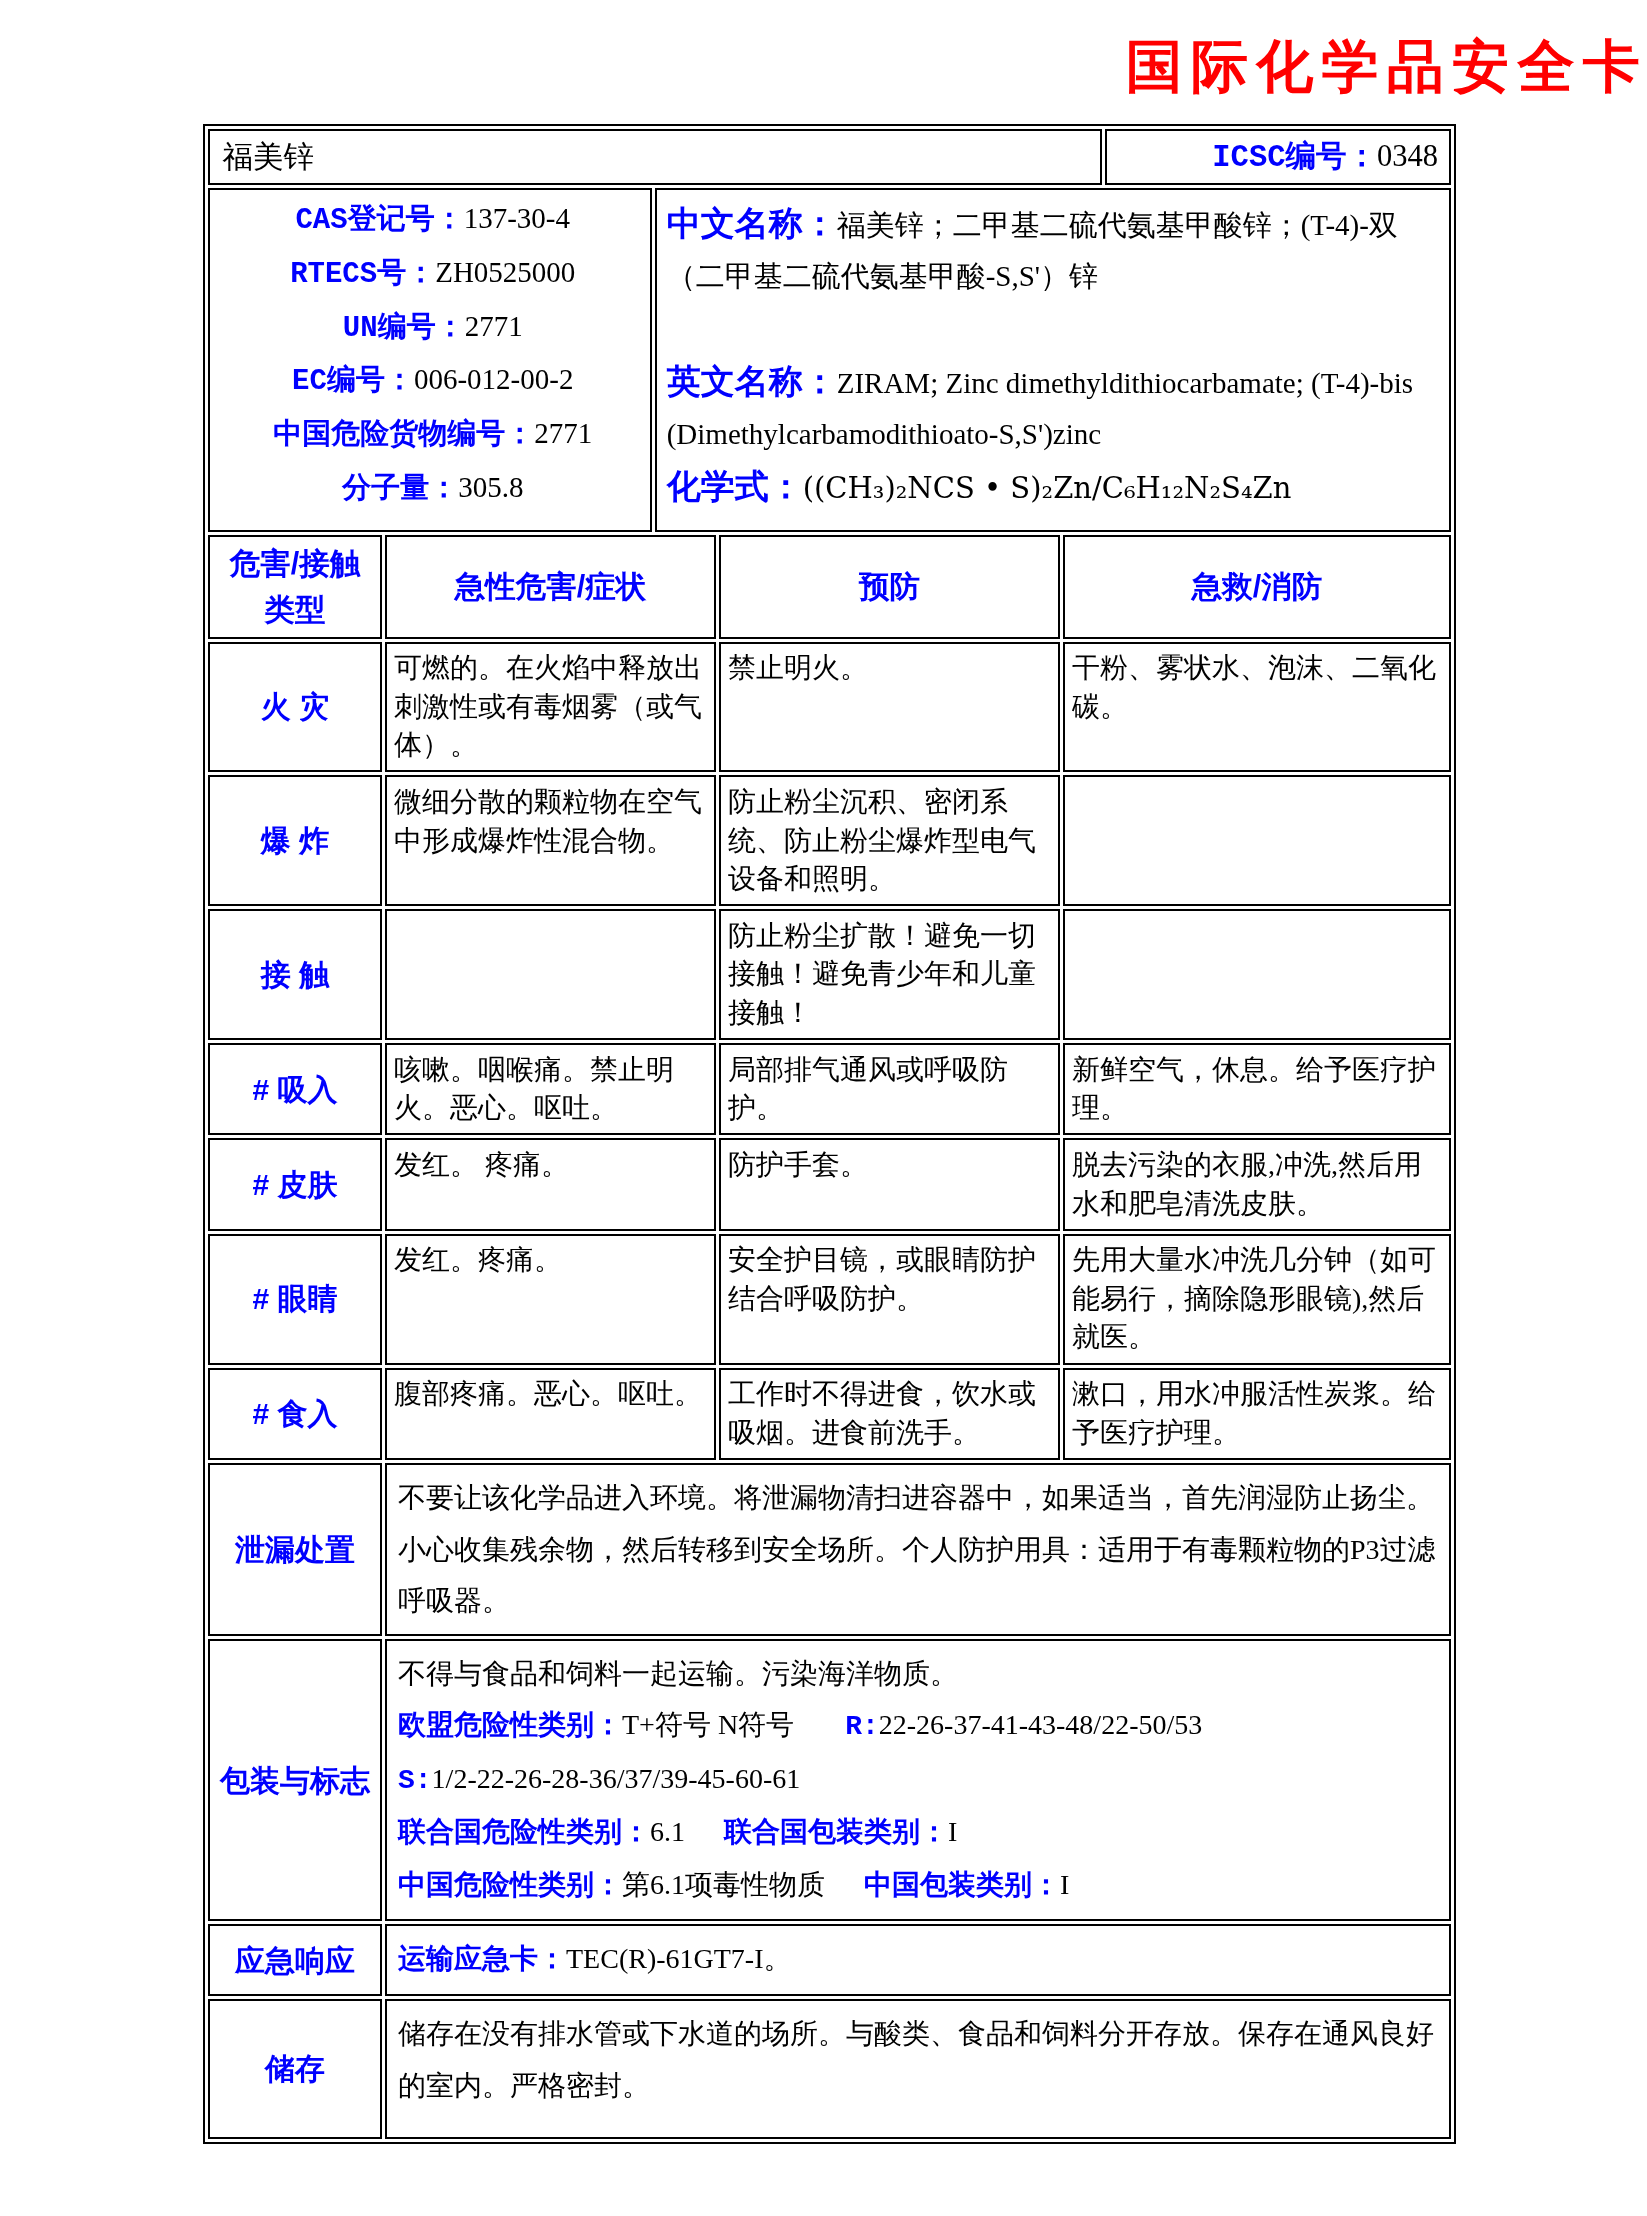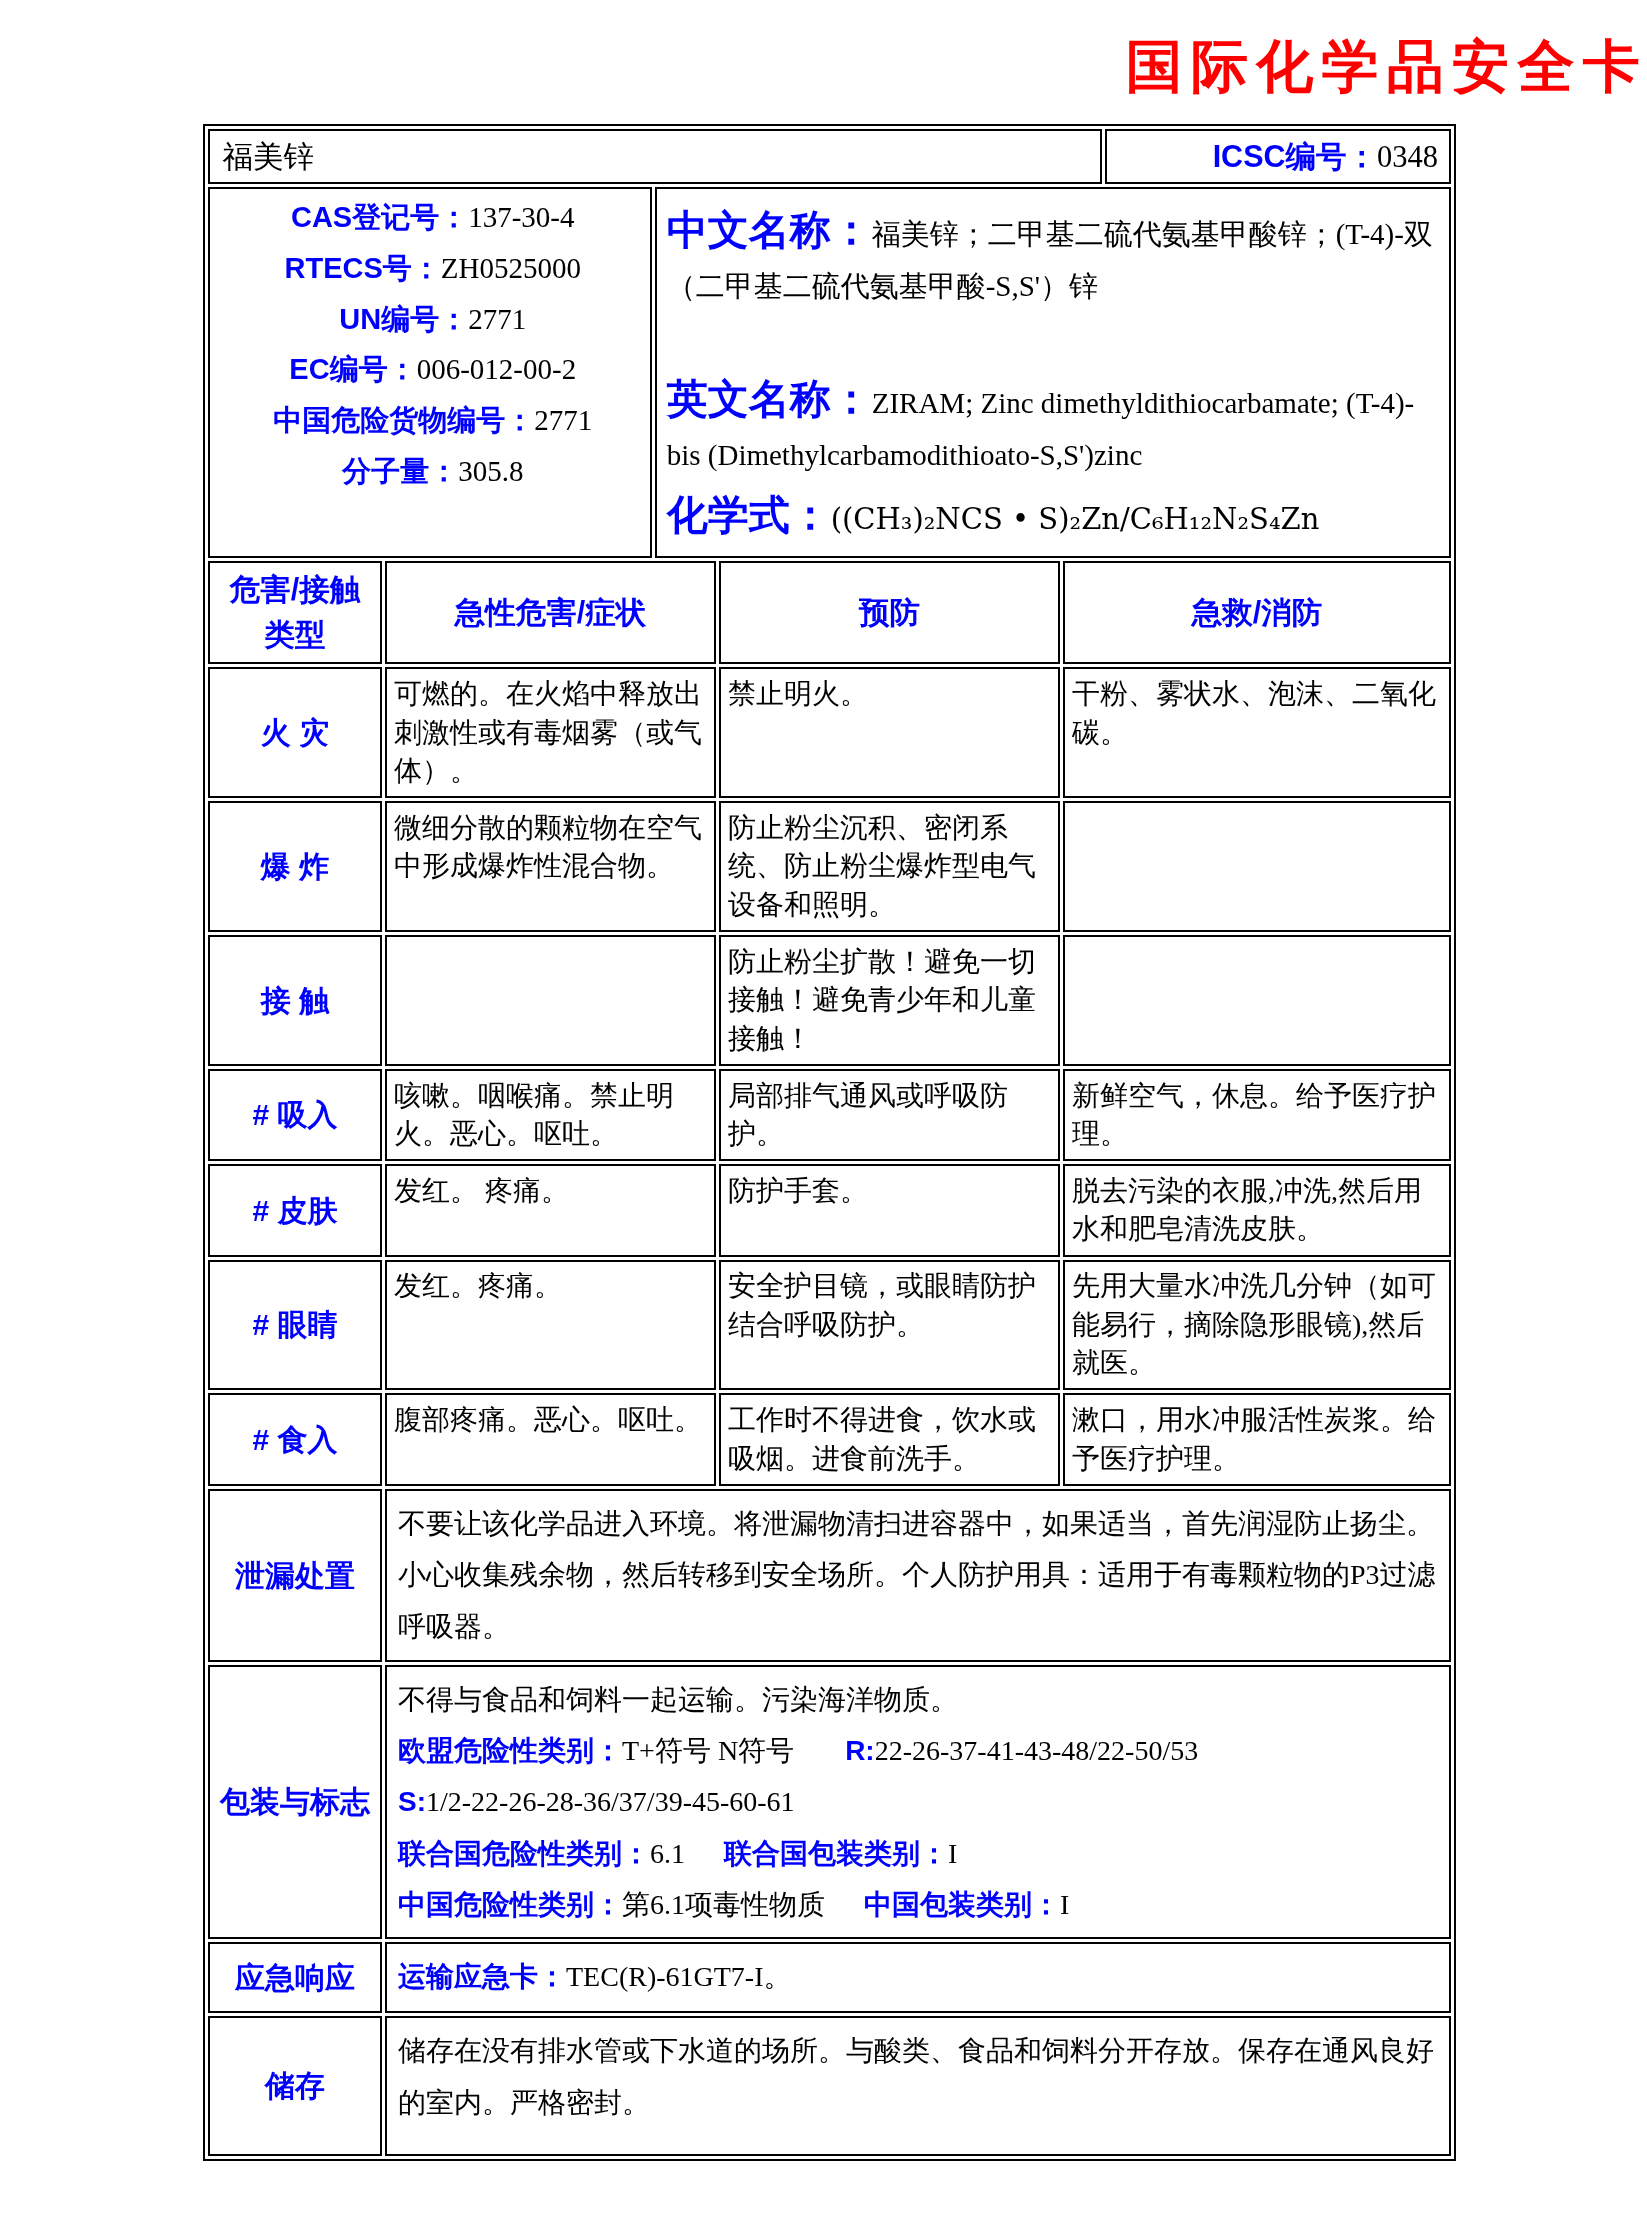--- a/index.html
+++ b/index.html
@@ -38,21 +38,21 @@
     padding: 4.2px 8.3px;
     font-size: 28px;
     line-height: 1.38;
     color: #000000;
     overflow: hidden;
     word-break: break-word;
   }
   .blue {
     color: #0000fe;
     font-weight: bold;
-    font-family: Liberation Sans, sans-serif;
+    font-family: Liberation Mono, monospace;
   }
   .val {
     color: #000000;
     font-family: "Liberation Serif", "DejaVu Serif", serif;
     font-weight: normal;
   }
   td.lbl {
     text-align: center;
     vertical-align: middle;
     color: #0000fe;
@@ -89,21 +89,21 @@
     margin-bottom: 14.5px;
     white-space: nowrap;
   }
   .id-line .blue { font-size: 29px; }
   .id-line .val { font-size: 29px; }
   td.info-right { padding: 8.3px 12.5px 7px 9.7px; }
   .name-block {
     font-size: 29px;
     line-height: 1.6;
   }
-  .name-block .blue { font-size: 41px; }
+  .name-block .blue { font-size: 34px; }
   .name-block.en { margin-top: 57px; }
   .name-block.formula { margin-top: 4.2px; }
   .formula .val { font-family: "DejaVu Serif", "DejaVu Sans", serif; }
   td.body-cell { padding: 5.5px 7px; }
   td.wide-cell {
     padding: 7px 11px;
     line-height: 1.85;
   }
   .pack-line { line-height: 1.83; }
   .gap-lg { margin-left: 51px; }

